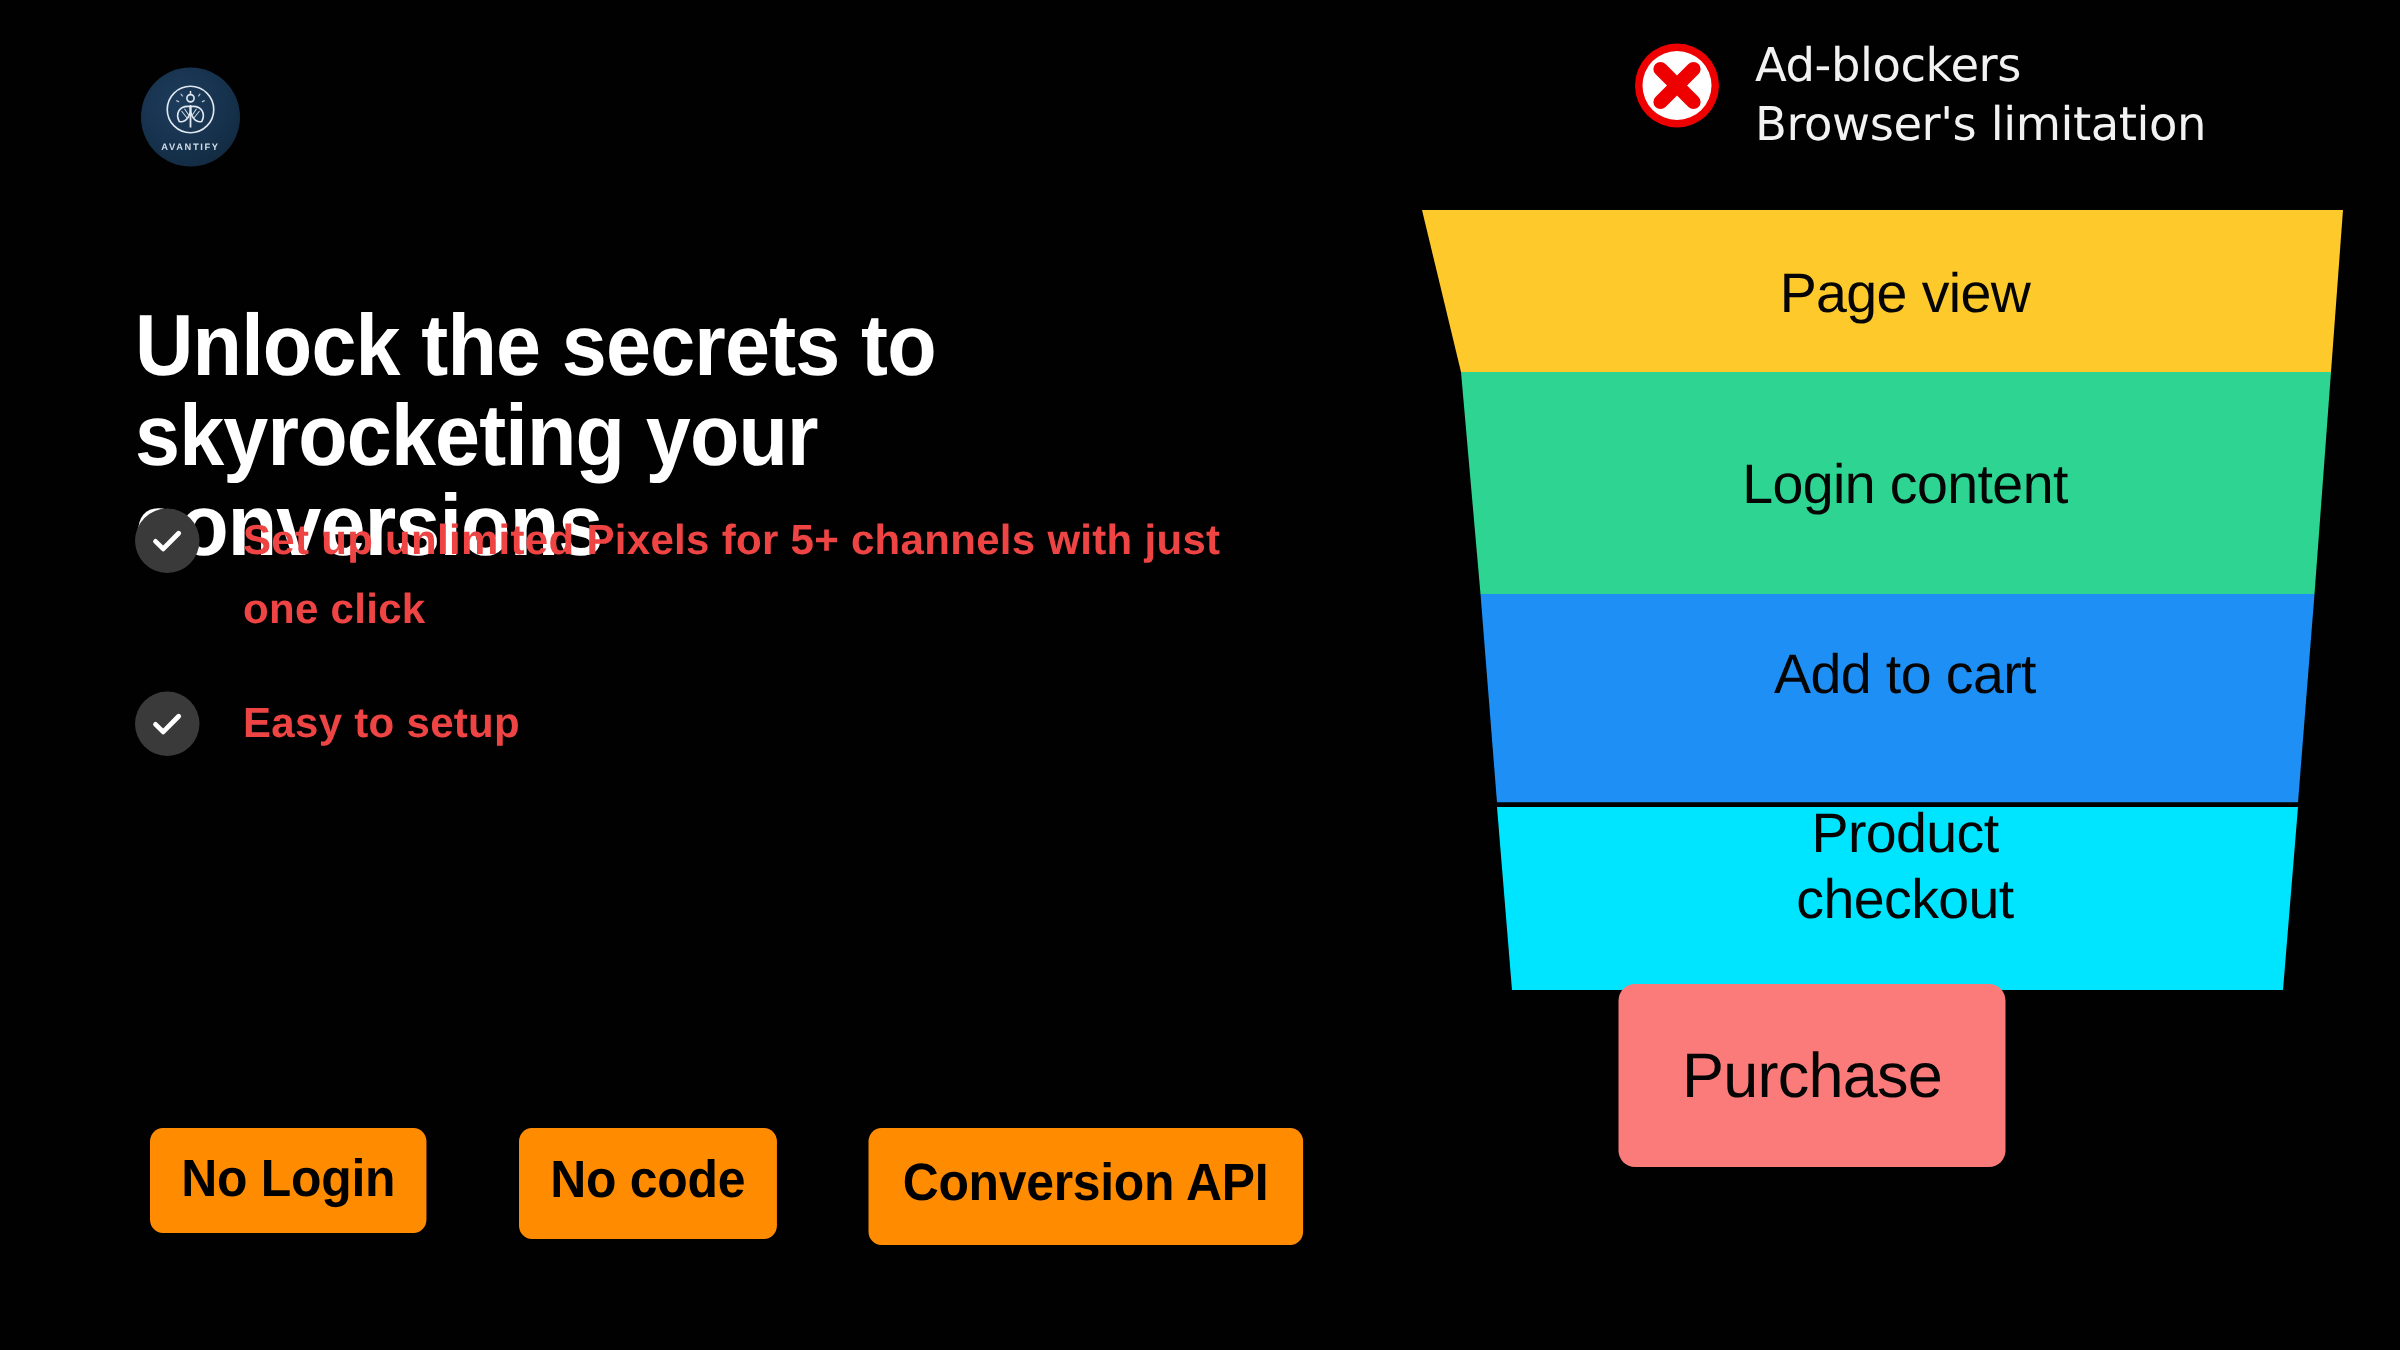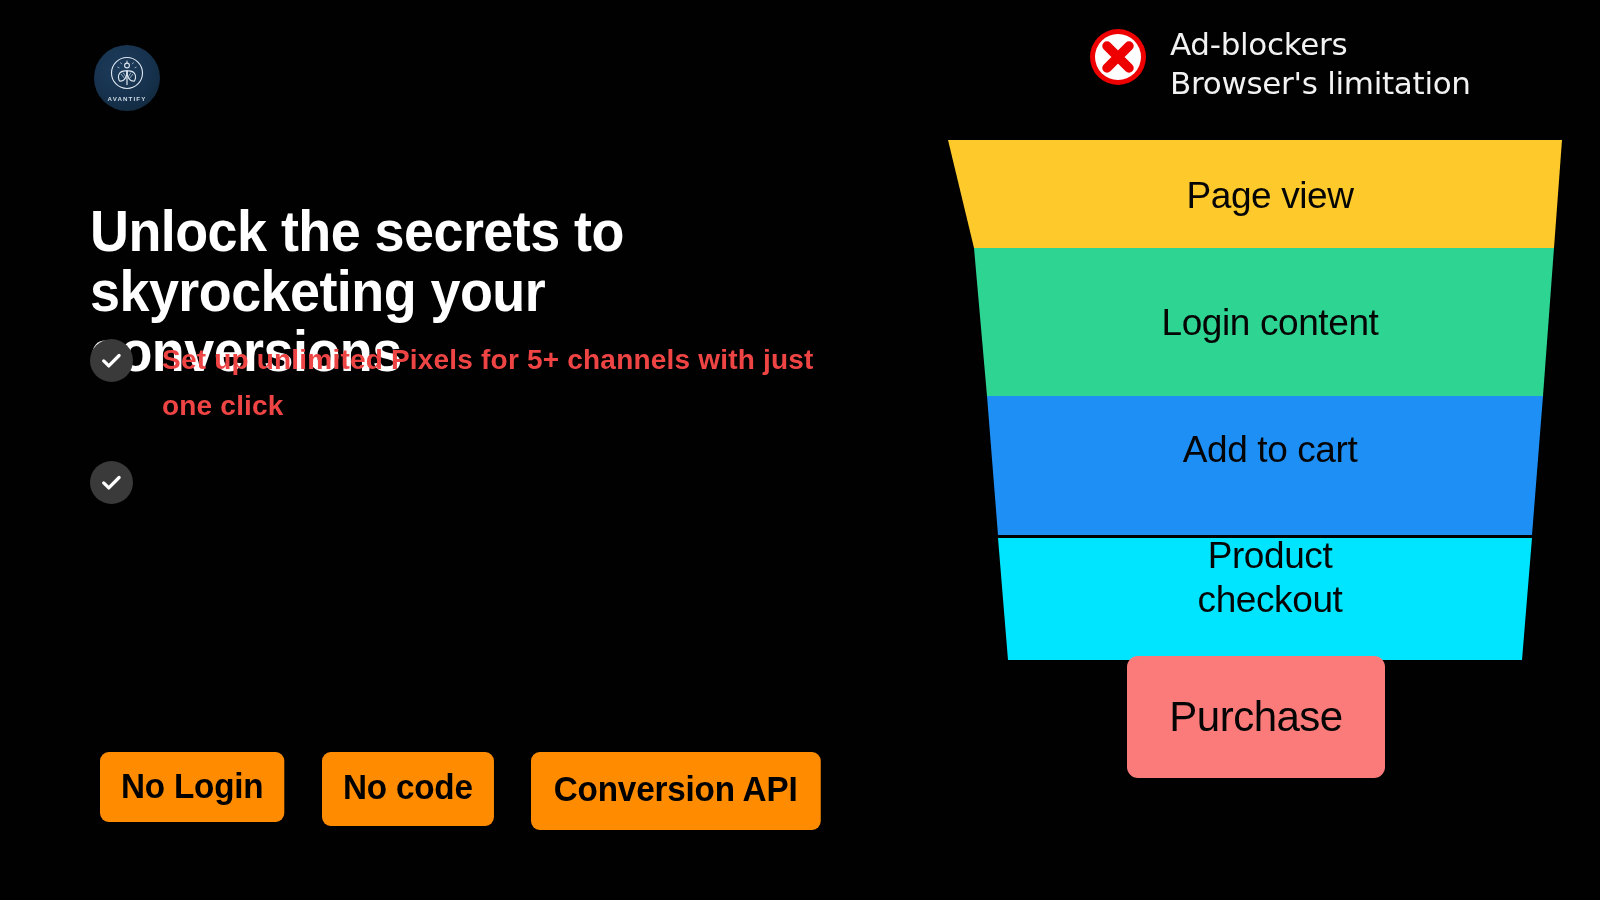--- a/index.html
+++ b/index.html
@@ -105,20 +105,21 @@
     letter-spacing: 0.2px;
     max-width: 680px;
   }
 
   .pills {
     position: absolute;
     left: 100px;
     top: 752px;
     display: flex;
     align-items: flex-start;
+    gap: 24px;
   }
   .pill {
     background: #FF8C00;
     color: #000000;
     border: none;
     border-radius: 9px;
     font-family: "Liberation Sans Narrow", "Liberation Sans", sans-serif;
     font-weight: 700;
     font-size: 35px;
     letter-spacing: -0.2px;
@@ -175,21 +176,21 @@
     white-space: pre-line;
     pointer-events: none;
   }
   #lbl-pageview    { left: 160px; top: 49px;  width: 360px; }
   #lbl-viewcontent { left: 160px; top: 176px; width: 360px; }
   #lbl-addtocart   { left: 160px; top: 303px; width: 360px; }
   #lbl-initiate    { left: 160px; top: 409px; width: 360px; }
 
   .purchase-box {
     position: absolute;
-    left: 1127px;
+    left: 1079px;
     top: 656px;
     width: 258px;
     height: 122px;
     background: #FB7B7B;
     border-radius: 11px;
     display: flex;
     align-items: center;
     justify-content: center;
   }
   .purchase-label {
@@ -234,20 +235,21 @@
       </span>
       <span class="feature-text">Set up unlimited Pixels for 5+ channels with just one click</span>
     </div>
 
     <div class="feature-row">
       <span class="check-badge">
         <svg width="25" height="25" viewBox="0 0 24 24">
           <path d="M4.5 12.4 L9.4 17.2 L19.3 7.2" fill="none" stroke="#ffffff" stroke-width="3.1" stroke-linecap="round" stroke-linejoin="round"></path>
         </svg>
       </span>
+      <span class="feature-text">Easy to setup</span>
     </div>
 
 
   </div>
 
   <div class="pills">
     <button class="pill p1">No Login</button>
     <button class="pill p2">No code</button>
     <button class="pill p3">Conversion API</button>
   </div>

